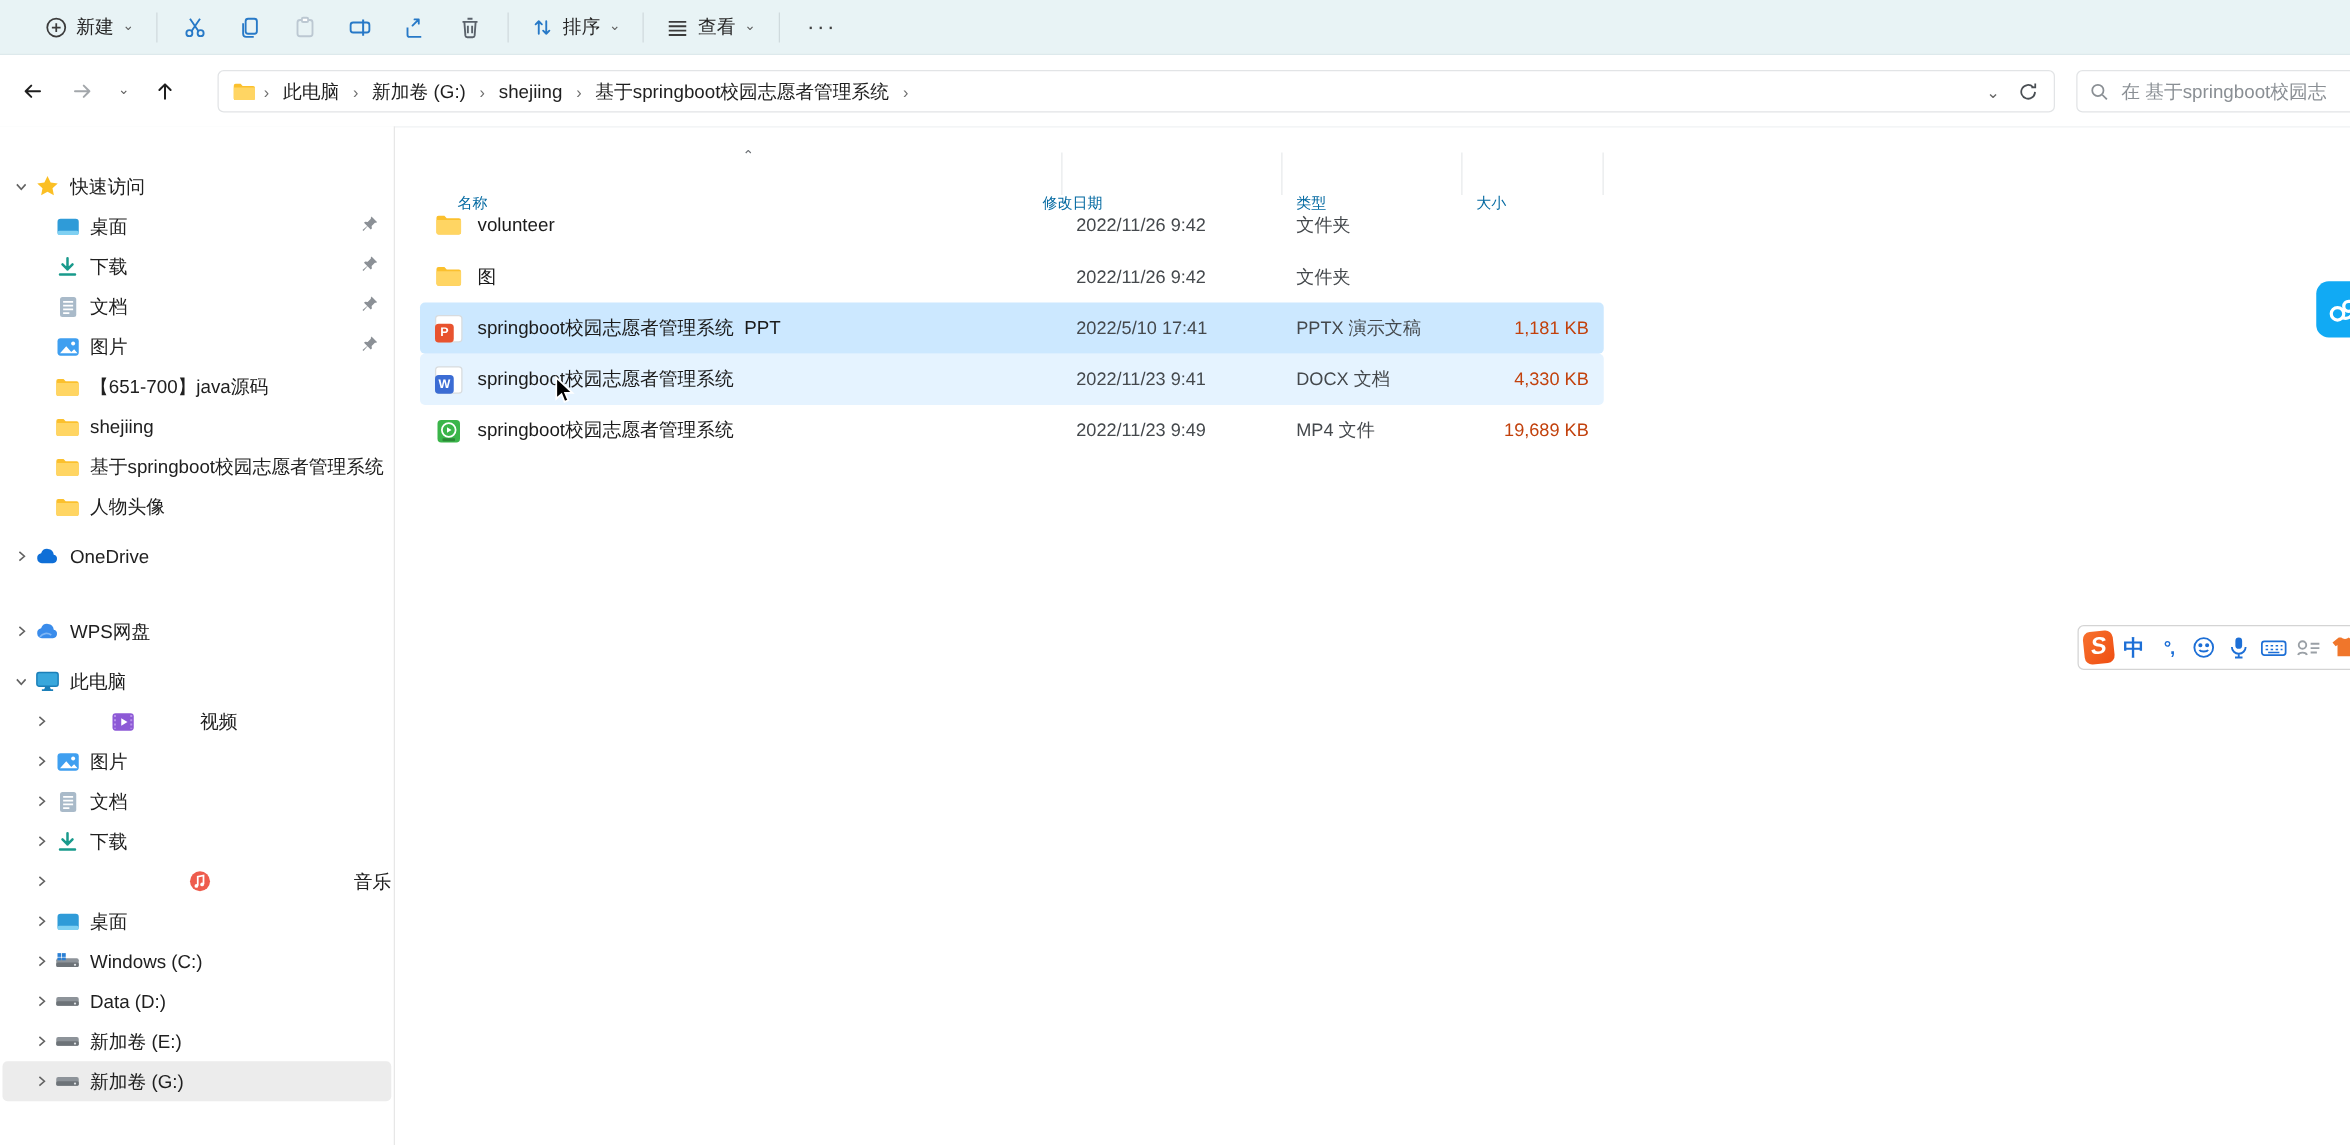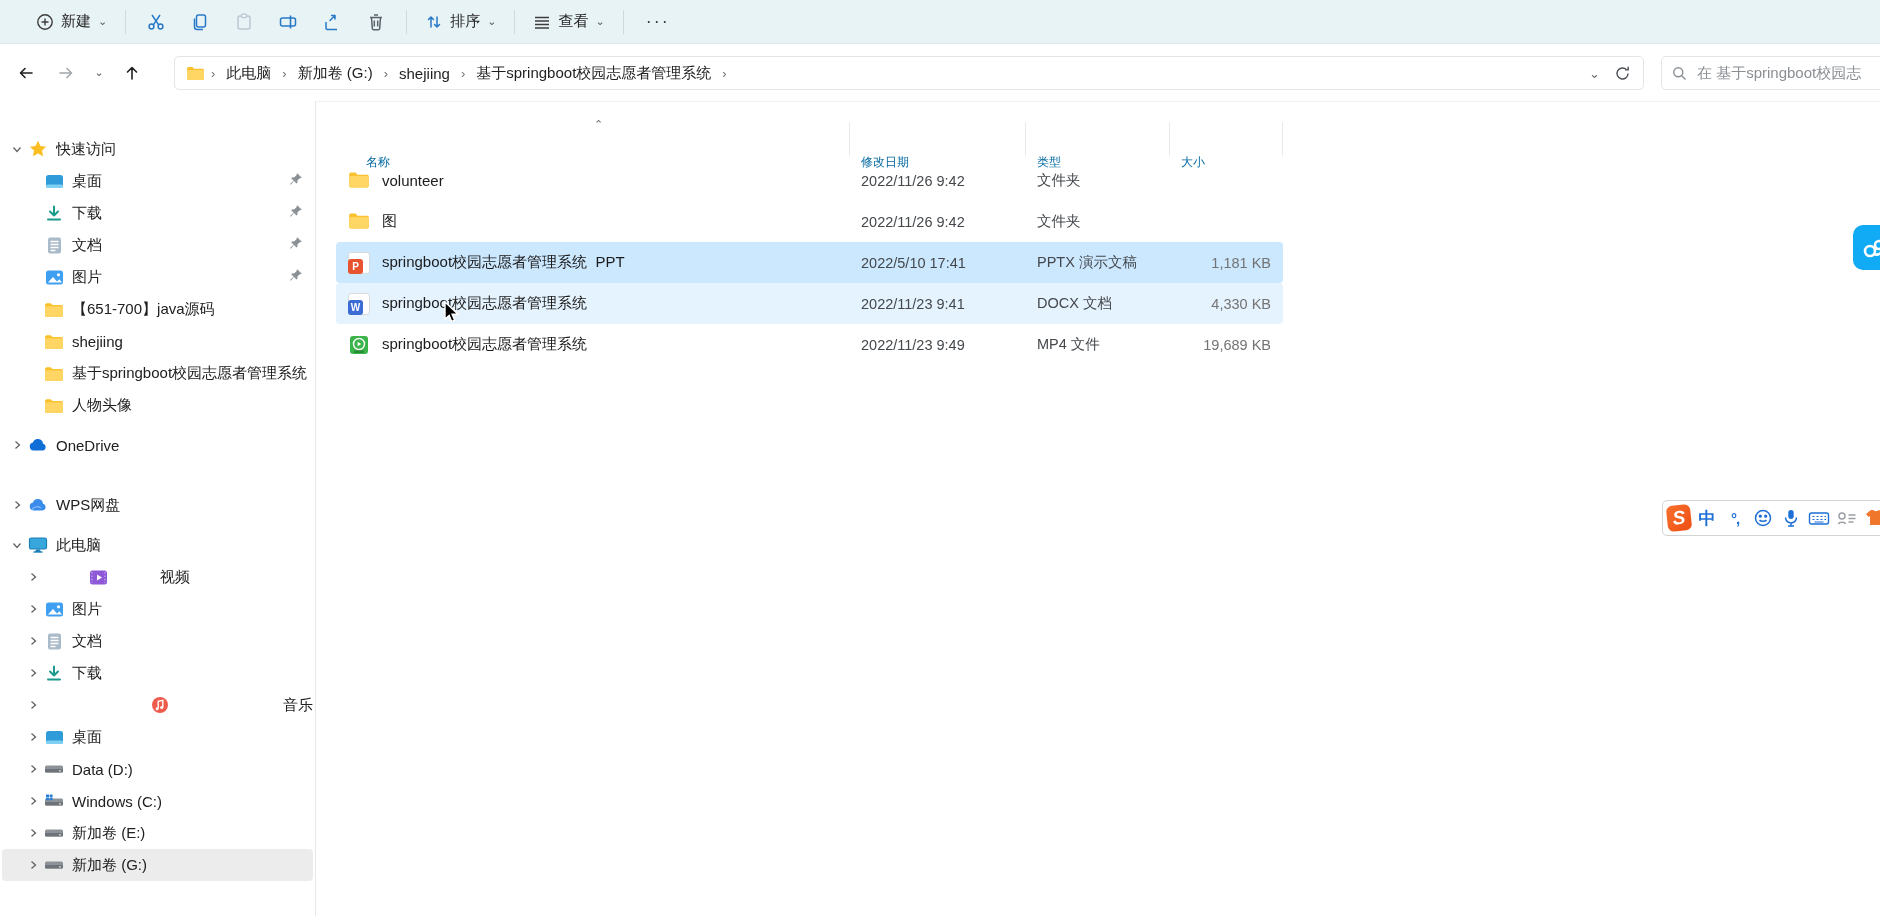--- a/index.html
+++ b/index.html
@@ -70,21 +70,21 @@
   .sort-caret{position:absolute;top:0px;left:258px;color:#6a6f74;font-size:11px;}
   .frow{
     position:relative;height:41px;display:flex;align-items:center;border-radius:4px;
   }
   .frow.sel{background:#cce8ff;}
   .frow.hov{background:#e5f3ff;}
   .f-icon{width:22px;height:22px;margin-left:12px;margin-right:12px;flex:0 0 auto;position:relative;}
   .f-name{font-size:15px;color:#1b1b1b;white-space:pre;overflow:hidden;max-width:470px;}
   .f-date{position:absolute;left:525px;font-size:14.5px;color:#44484c;text-align:right;}
   .f-type{position:absolute;left:701px;font-size:14.5px;color:#44484c;}
-  .f-size{position:absolute;right:12px;font-size:14.5px;color:#737373;}
+  .f-size{position:absolute;right:12px;font-size:14.5px;color:#c2410c;}
   
   .page{position:absolute;inset:0;background:#fff;border:1px solid #d8dbde;border-radius:3px;}
   .badge{position:absolute;left:0px;bottom:0px;width:15px;height:15px;border-radius:3px;
          color:#fff;font-size:10px;font-weight:bold;display:flex;align-items:center;justify-content:center;}
   
   .baidu{
     position:absolute;right:0;top:225px;width:27px;height:45px;
     background:#11aaf4;border-radius:10px 0 0 10px;display:flex;align-items:center;justify-content:flex-end;overflow:hidden;
   }
   .ime{
@@ -495,35 +495,20 @@
       </span>
       <span class="side-label">桌面</span>
     </div>
     <div class="side-row" style="padding-left: 24px;">
       <span class="side-chev">
         <svg width="10" height="10" viewBox="0 0 10 10" fill="none" stroke="#636363" stroke-width="1.3">
           <path d="M3.5 1.5L7.5 5l-4 3.5"></path>
         </svg>
       </span>
       <span class="side-icon">
-        <svg width="20" height="12" viewBox="0 0 20 12">
-          <rect x="1" y="2.5" width="18" height="7" rx="1.6" fill="#8d9399"></rect>
-          <rect x="1" y="6" width="18" height="3.5" rx="1.2" fill="#6d7378"></rect>
-          <circle cx="16" cy="7.8" r="0.9" fill="#dfe3e6"></circle>
-        </svg>
-      </span>
-      <span class="side-label">Data (D:)</span>
-    </div>
-    <div class="side-row" style="padding-left: 24px;">
-      <span class="side-chev">
-        <svg width="10" height="10" viewBox="0 0 10 10" fill="none" stroke="#636363" stroke-width="1.3">
-          <path d="M3.5 1.5L7.5 5l-4 3.5"></path>
-        </svg>
-      </span>
-      <span class="side-icon">
         <svg width="20" height="14" viewBox="0 0 20 14">
           <rect x="1" y="4.5" width="18" height="7" rx="1.6" fill="#8d9399"></rect>
           <rect x="1" y="8" width="18" height="3.5" rx="1.2" fill="#6d7378"></rect>
           <circle cx="16" cy="9.8" r="0.9" fill="#dfe3e6"></circle>
           <g fill="#2a7fd4">
             <rect x="2" y="0.5" width="3" height="3"></rect>
             <rect x="5.6" y="0.5" width="3" height="3"></rect>
             <rect x="2" y="4" width="3" height="2.2"></rect>
             <rect x="5.6" y="4" width="3" height="2.2"></rect>
           </g>
@@ -537,44 +522,59 @@
           <path d="M3.5 1.5L7.5 5l-4 3.5"></path>
         </svg>
       </span>
       <span class="side-icon">
         <svg width="20" height="12" viewBox="0 0 20 12">
           <rect x="1" y="2.5" width="18" height="7" rx="1.6" fill="#8d9399"></rect>
           <rect x="1" y="6" width="18" height="3.5" rx="1.2" fill="#6d7378"></rect>
           <circle cx="16" cy="7.8" r="0.9" fill="#dfe3e6"></circle>
         </svg>
       </span>
-      <span class="side-label">新加卷 (E:)</span>
-    </div>
-    <div class="side-row sel" style="padding-left: 24px;">
+      <span class="side-label">Data (D:)</span>
+    </div>
+    <div class="side-row" style="padding-left: 24px;">
       <span class="side-chev">
         <svg width="10" height="10" viewBox="0 0 10 10" fill="none" stroke="#636363" stroke-width="1.3">
           <path d="M3.5 1.5L7.5 5l-4 3.5"></path>
         </svg>
       </span>
       <span class="side-icon">
         <svg width="20" height="12" viewBox="0 0 20 12">
           <rect x="1" y="2.5" width="18" height="7" rx="1.6" fill="#8d9399"></rect>
           <rect x="1" y="6" width="18" height="3.5" rx="1.2" fill="#6d7378"></rect>
           <circle cx="16" cy="7.8" r="0.9" fill="#dfe3e6"></circle>
         </svg>
       </span>
+      <span class="side-label">新加卷 (E:)</span>
+    </div>
+    <div class="side-row sel" style="padding-left: 24px;">
+      <span class="side-chev">
+        <svg width="10" height="10" viewBox="0 0 10 10" fill="none" stroke="#636363" stroke-width="1.3">
+          <path d="M3.5 1.5L7.5 5l-4 3.5"></path>
+        </svg>
+      </span>
+      <span class="side-icon">
+        <svg width="20" height="12" viewBox="0 0 20 12">
+          <rect x="1" y="2.5" width="18" height="7" rx="1.6" fill="#8d9399"></rect>
+          <rect x="1" y="6" width="18" height="3.5" rx="1.2" fill="#6d7378"></rect>
+          <circle cx="16" cy="7.8" r="0.9" fill="#dfe3e6"></circle>
+        </svg>
+      </span>
       <span class="side-label">新加卷 (G:)</span>
     </div>
   </div>
 
 <div class="filearea">
   <div class="cols">
     <span class="sort-caret">⌃</span>
     <span class="col-head" style="left:30px">名称</span>
-    <span class="col-head" style="left:525px">修改日期</span>
+    <span class="col-head" style="left:498px">修改日期</span>
     <span class="col-head" style="left:701px">类型</span>
     <span class="col-head" style="left:845px">大小</span>
     <span class="col-sep" style="left:513px"></span>
     <span class="col-sep" style="left:689px"></span>
     <span class="col-sep" style="left:833px"></span>
     <span class="col-sep" style="left:946px"></span>
   </div>
   <div id="rows">
       <div class="frow">
         <span class="f-icon">

